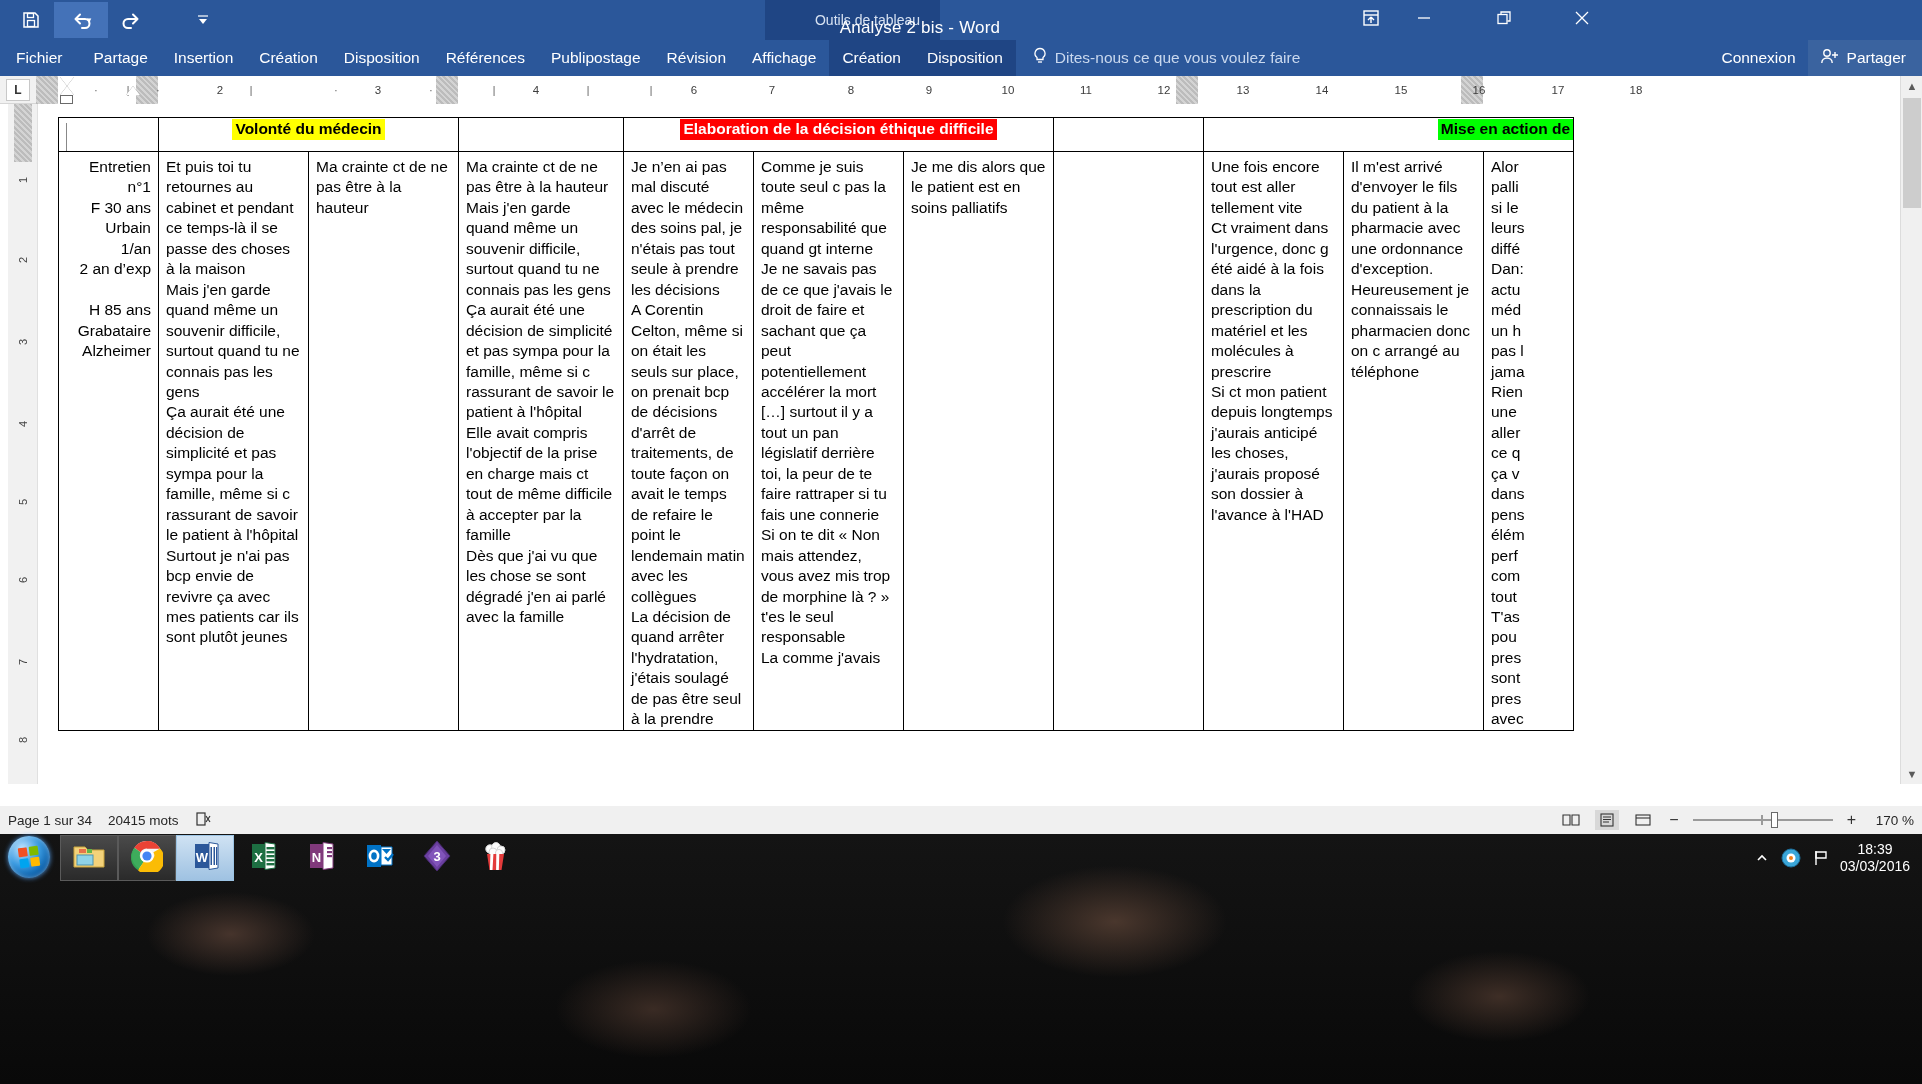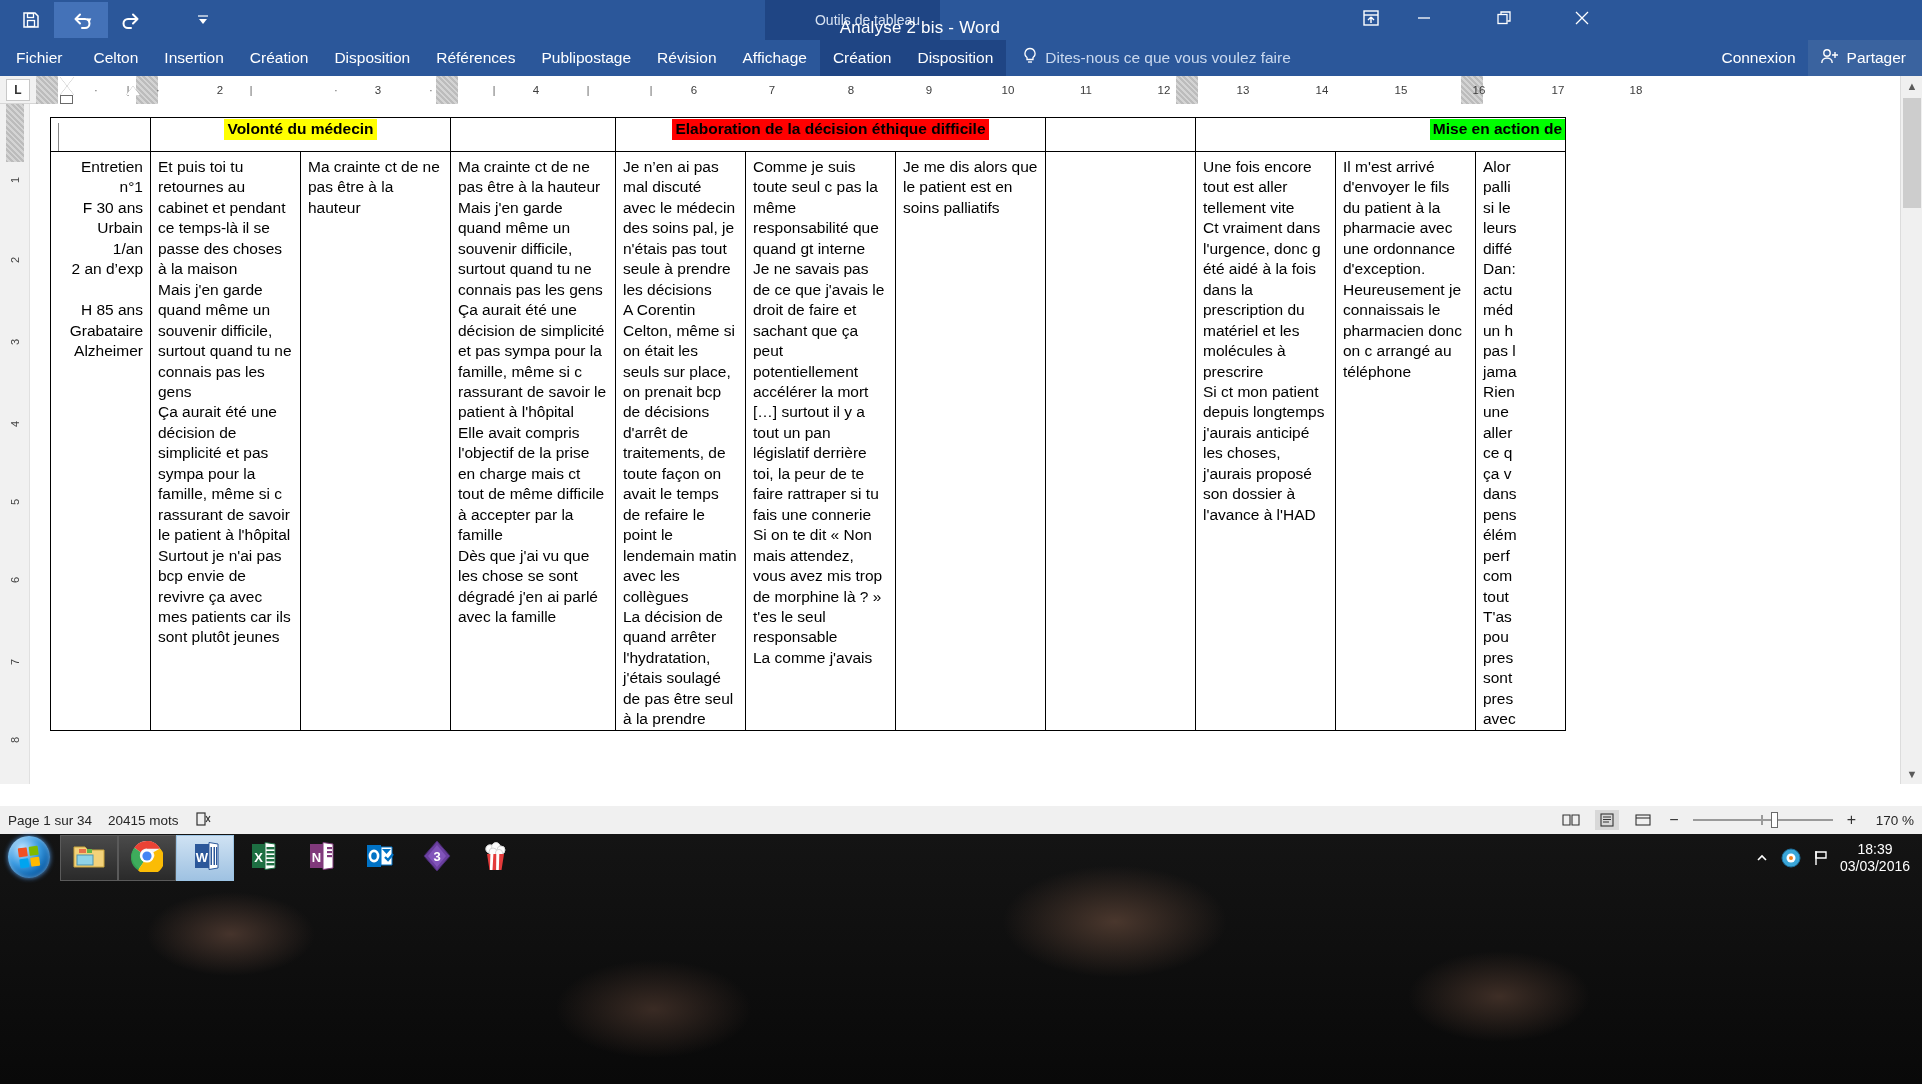--- a/index.html
+++ b/index.html
@@ -111,21 +111,21 @@
   .ind-bot {
     border-left: 7px solid transparent; border-right: 7px solid transparent;
     border-bottom: 9px solid #ffffff; filter: drop-shadow(0 0 0.6px #6a6a6a);
   }
   .ind-square {
     width: 13px; height: 9px; background: #ffffff; border: 1px solid #6a6a6a;
   }
 
   
   .doc-area {
-    position: absolute; left: 0; top: 104px; width: 1680px; height: 680px;
+    position: absolute; left: 8px; top: 104px; width: 1680px; height: 680px;
     background: #ffffff; overflow: hidden;
   }
   .vruler {
     position: absolute; left: 0; top: 0; width: 30px; height: 680px;
     background: #f1f1f1; border-right: 1px solid #e0e0e0;
   }
   .vruler .vzone {
     position: absolute; left: 6px; width: 18px;
     background-image: repeating-linear-gradient(45deg,#bcbcbc 0 2px,#d4d4d4 2px 4px);
   }
@@ -154,21 +154,21 @@
     font-weight: normal;
   }
   .grp-row td { height: 24px; padding: 0; }
   .grp-label {
     display: inline-block;
     font-weight: bold; font-size: 15.5px;
     padding: 1px 3px; line-height: 1.2;
   }
   .grp-cell { text-align: center; vertical-align: middle; padding: 1px 0 0 0 !important; }
   .hl-yellow { background: #ffff00; color: #000; }
-  .hl-red    { background: #ff0000; color: #000000; }
+  .hl-red    { background: #ff0000; color: #ffffff; }
   .hl-green  { background: #00ff00; color: #000; }
   .col-head {
     text-align: center; font-weight: bold; font-size: 15.5px;
     height: 66px; vertical-align: top; padding-top: 7px !important;
   }
   .meta-cell { font-weight: bold; text-align: right; }
   .cell-body { white-space: pre-line; }
   .caret-mark {
     display: inline-block; width: 1px; height: 28px;
     background: #888; vertical-align: top;
@@ -364,21 +364,21 @@
     <span>
       <svg width="20" height="20" viewBox="0 0 20 20">
           <path d="M4 4l12 12M16 4L4 16" stroke="#fff" stroke-width="1.3"></path>
         </svg>
     </span>
   </div>
 </div>
 
 <div class="tabsbar">
   <div class="tab file">Fichier</div>
-  <div class="tab">Celton</div>
+  <div class="tab">Partage</div>
   <div class="tab">Insertion</div>
   <div class="tab">Création</div>
   <div class="tab">Disposition</div>
   <div class="tab">Références</div>
   <div class="tab">Publipostage</div>
   <div class="tab">Révision</div>
   <div class="tab">Affichage</div>
   <div class="tab ctx">Création</div>
   <div class="tab ctx">Disposition</div>
 

